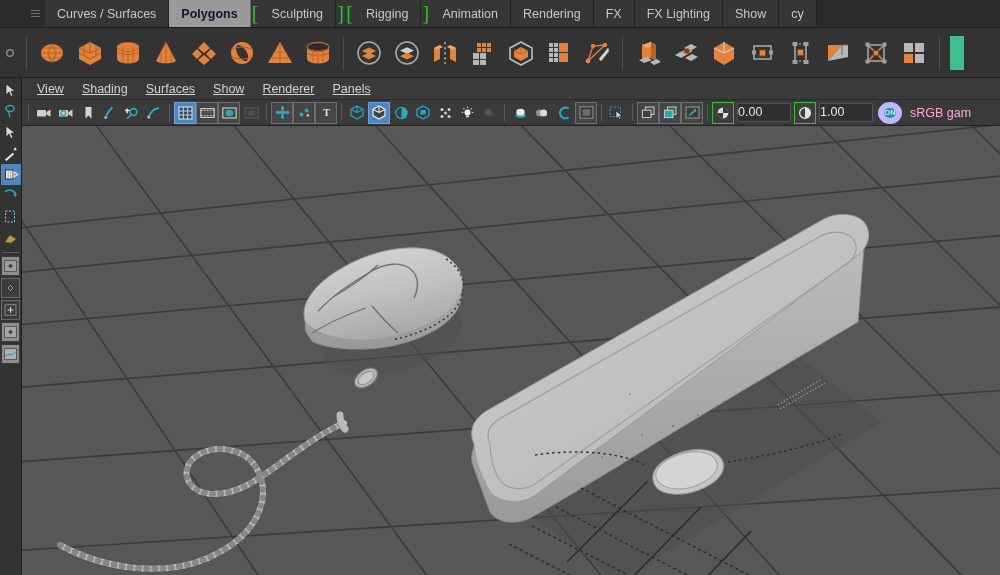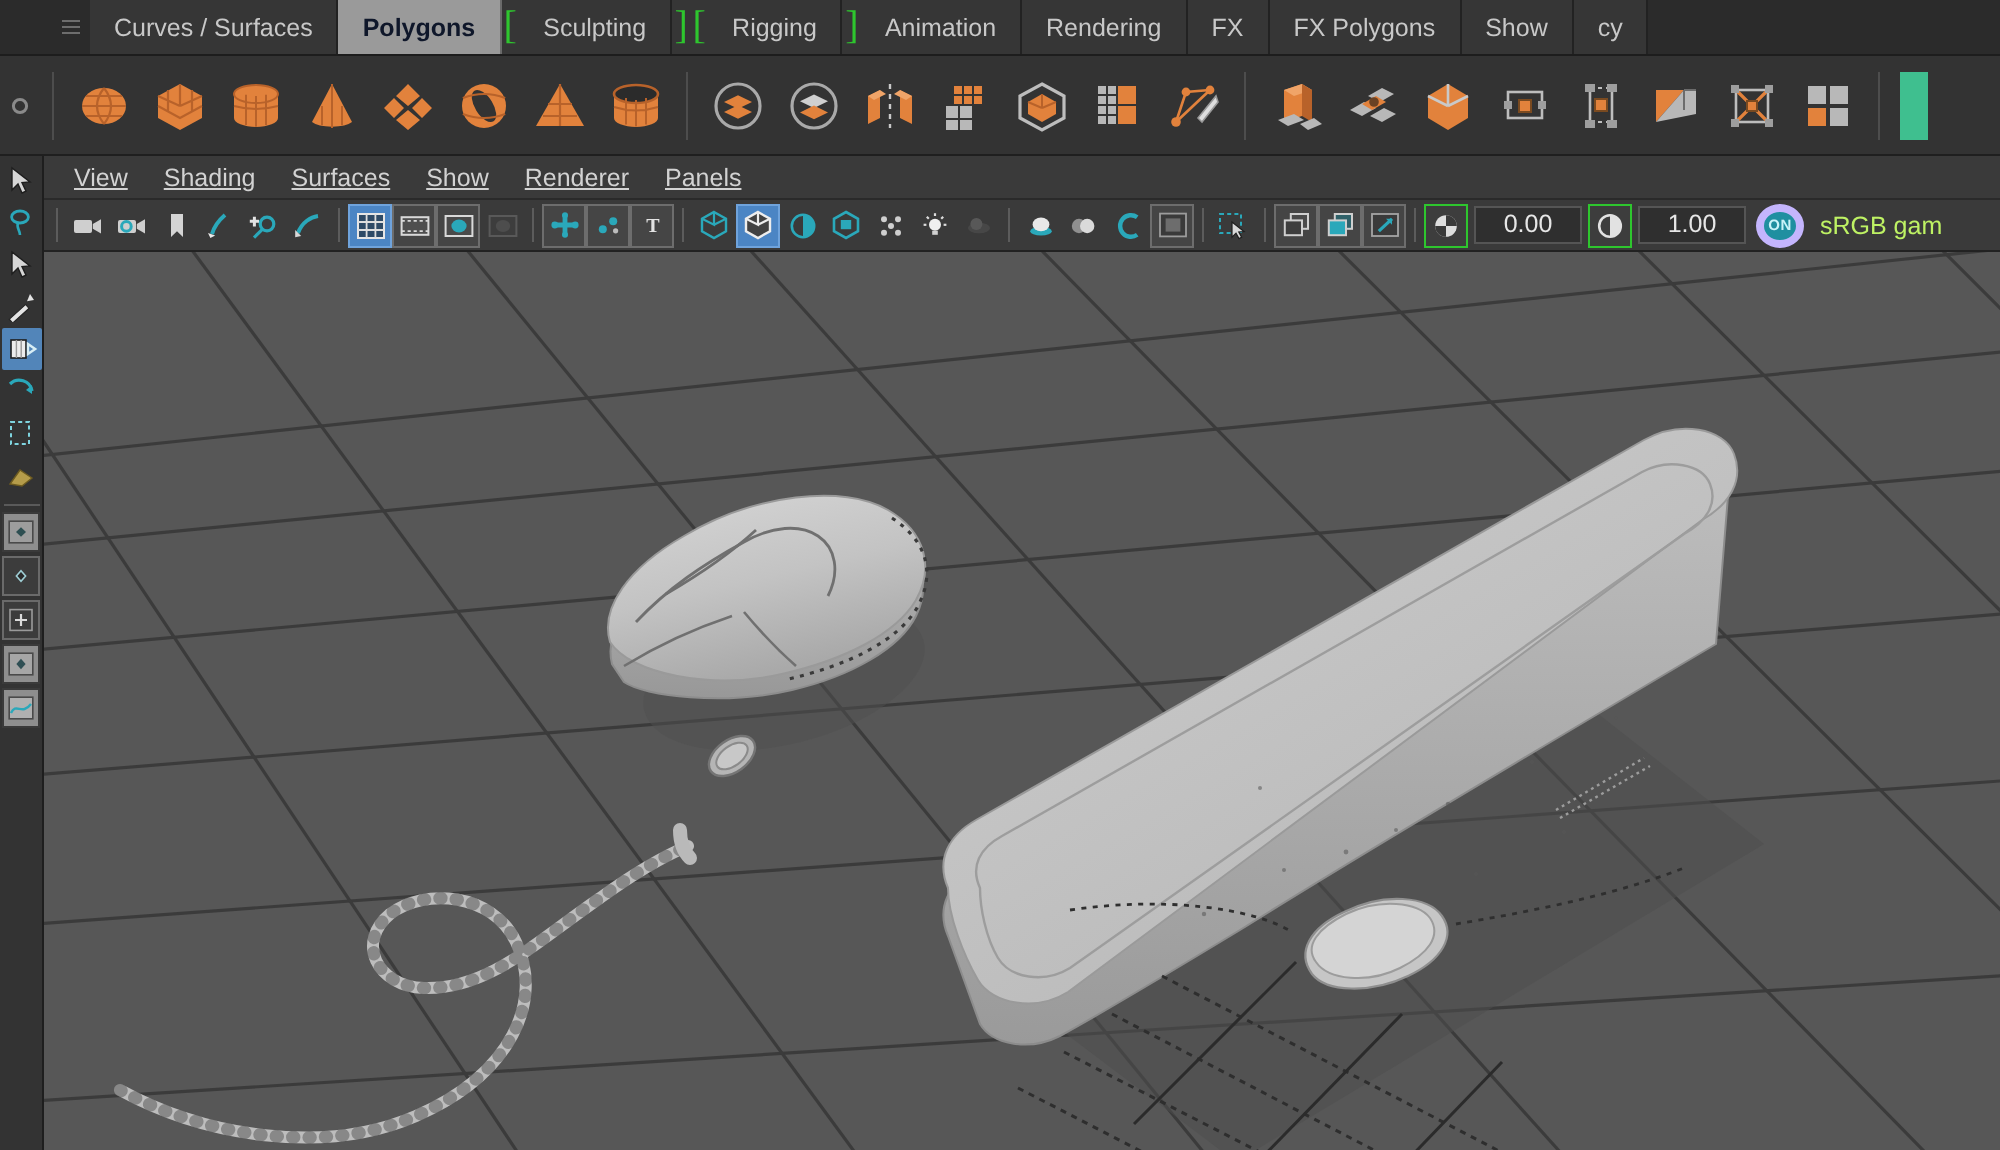--- a/index.html
+++ b/index.html
@@ -99,31 +99,31 @@
     width: 22px; height: 22px; flex: none;
     display: flex; align-items: center; justify-content: center;
     border: 1px solid transparent; cursor: default;
   }
   .vt-btn.on { background: #4b85c4; border-color: #6fa3dc; }
   .vt-btn.framed { border: 1px solid #6d6d6d; background: #454545; }
   .vt-btn.dim { opacity: .38; }
   .vt-btn.greenframe { border: 1px solid #2ec62e; background: #3d3d3d; }
   .vt-num {
     height: 19px; min-width: 54px; background: #2f2f2f; border: 1px solid #555;
-    color: #e6e6e6; font-size: 12.5px; line-height: 17px; text-align: center;
+    color: #e6e6e6; font-size: 12.5px; line-height: 17px; text-align: left;
     margin: 0 3px; flex:none; cursor: default;
   }
   .vt-onbtn {
     width: 24px; height: 22px; border-radius: 50%; background: #1f8fa0;
     color:#c9f3f9; font-size:7.5px; font-weight:bold; letter-spacing:.2px;
     display:flex; align-items:center; justify-content:center; flex:none;
-    border: 4px solid #c4b5fd; margin-left:2px;text-align:center;
+    border: 6px solid #c4b5fd; margin-left:2px;text-align:center;
   }
   .vt-label {
-    color:#bef264; font-size:12.5px; margin-left:8px; white-space:nowrap; flex:none;
+    color:#f9a8d4; font-size:12.5px; margin-left:8px; white-space:nowrap; flex:none;
   }
 
   
   #viewport {
     position: relative; width: 978px; height: 449px;
     background: #575757; overflow: hidden;
   }
   #viewport svg { display:block; position:absolute; top:0; left:0; }
 </style>
 </head>
@@ -142,21 +142,21 @@
         <div class="shelf-tab active">Polygons</div>
         <div class="shelf-bracket">[</div>
         <div class="shelf-tab">Sculpting</div>
         <div class="shelf-bracket">]</div>
         <div class="shelf-bracket">[</div>
         <div class="shelf-tab">Rigging</div>
         <div class="shelf-bracket">]</div>
         <div class="shelf-tab">Animation</div>
         <div class="shelf-tab">Rendering</div>
         <div class="shelf-tab">FX</div>
-        <div class="shelf-tab">FX Polygons</div>
+        <div class="shelf-tab">FX Lighting</div>
         <div class="shelf-tab">Show</div>
         <div class="shelf-tab">cy</div>
       </div>
     <div class="tabbar-filler"></div>
   </div>
 
   <div id="shelf-iconbar">
     <div class="shelf-gear">
       <svg width="12" height="12" viewBox="0 0 12 12">
         <circle cx="6" cy="6" r="3.3" fill="none" stroke="#8a8a8a" stroke-width="1.5"></circle>

